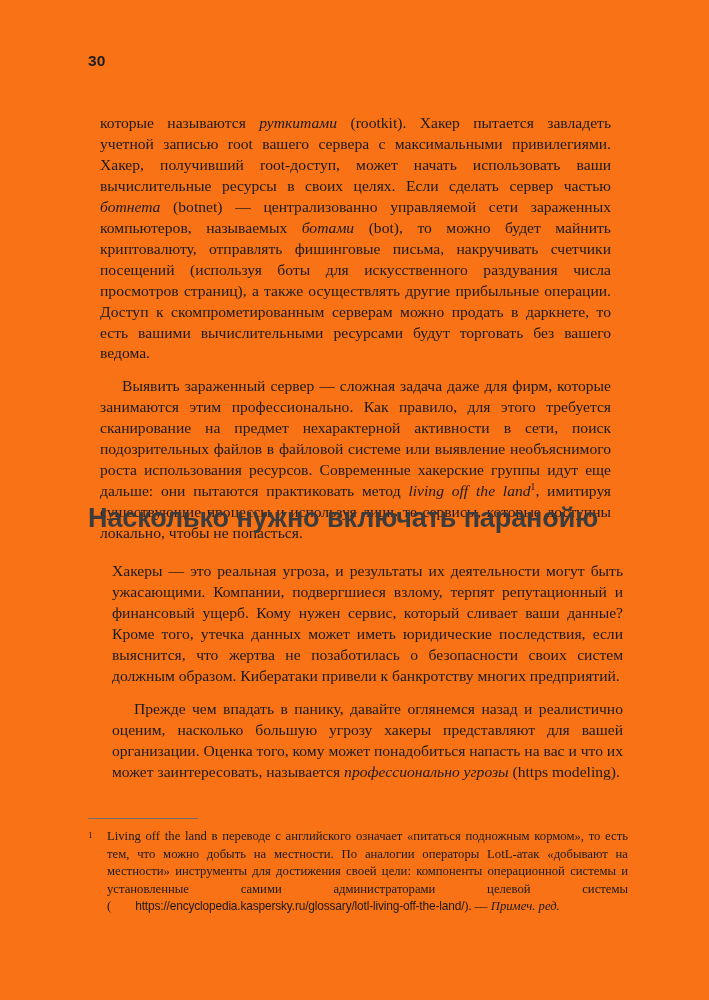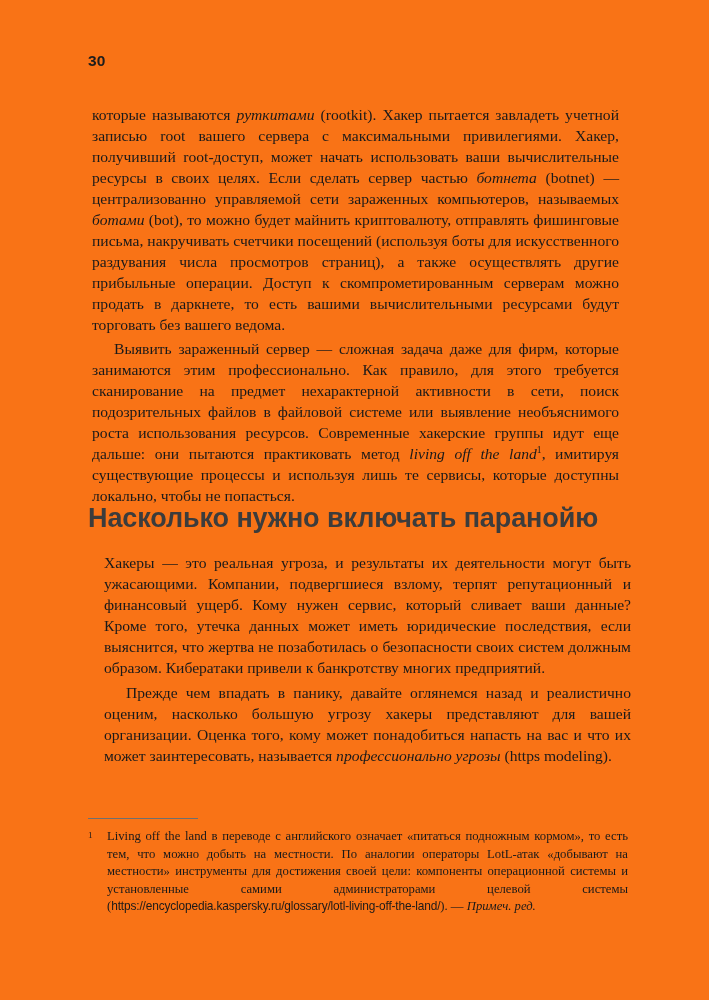--- a/index.html
+++ b/index.html
@@ -48,21 +48,21 @@
 
   
   .textblock {
     position: absolute;
     left: 88px;
     top: 101px;
     width: 535px;
   }
 
   p.body {
-    margin: 4px;
+    margin: 12px;
     font-family: "Liberation Serif", serif;
     font-size: 15.6px;
     line-height: 20.95px;
     color: #1a1a1a;
     text-align: justify;
     text-justify: inter-word;
     hyphens: manual;
     -webkit-hyphens: manual;
     text-indent: 0;
   }
@@ -137,20 +137,21 @@
     font-family: "Liberation Serif", serif;
     color: #1a1a1a;
     line-height: 15px;
   }
 
   .url {
     font-family: "Liberation Sans", sans-serif;
     font-size: 11.9px;
     letter-spacing: -0.15px;
     color: #1a1a1a;
+    margin-left: 24px;
   }
 
   .fn-src {
     font-style: italic;
   }
 </style>
 </head>
 <body>
 
 <div class="page">

